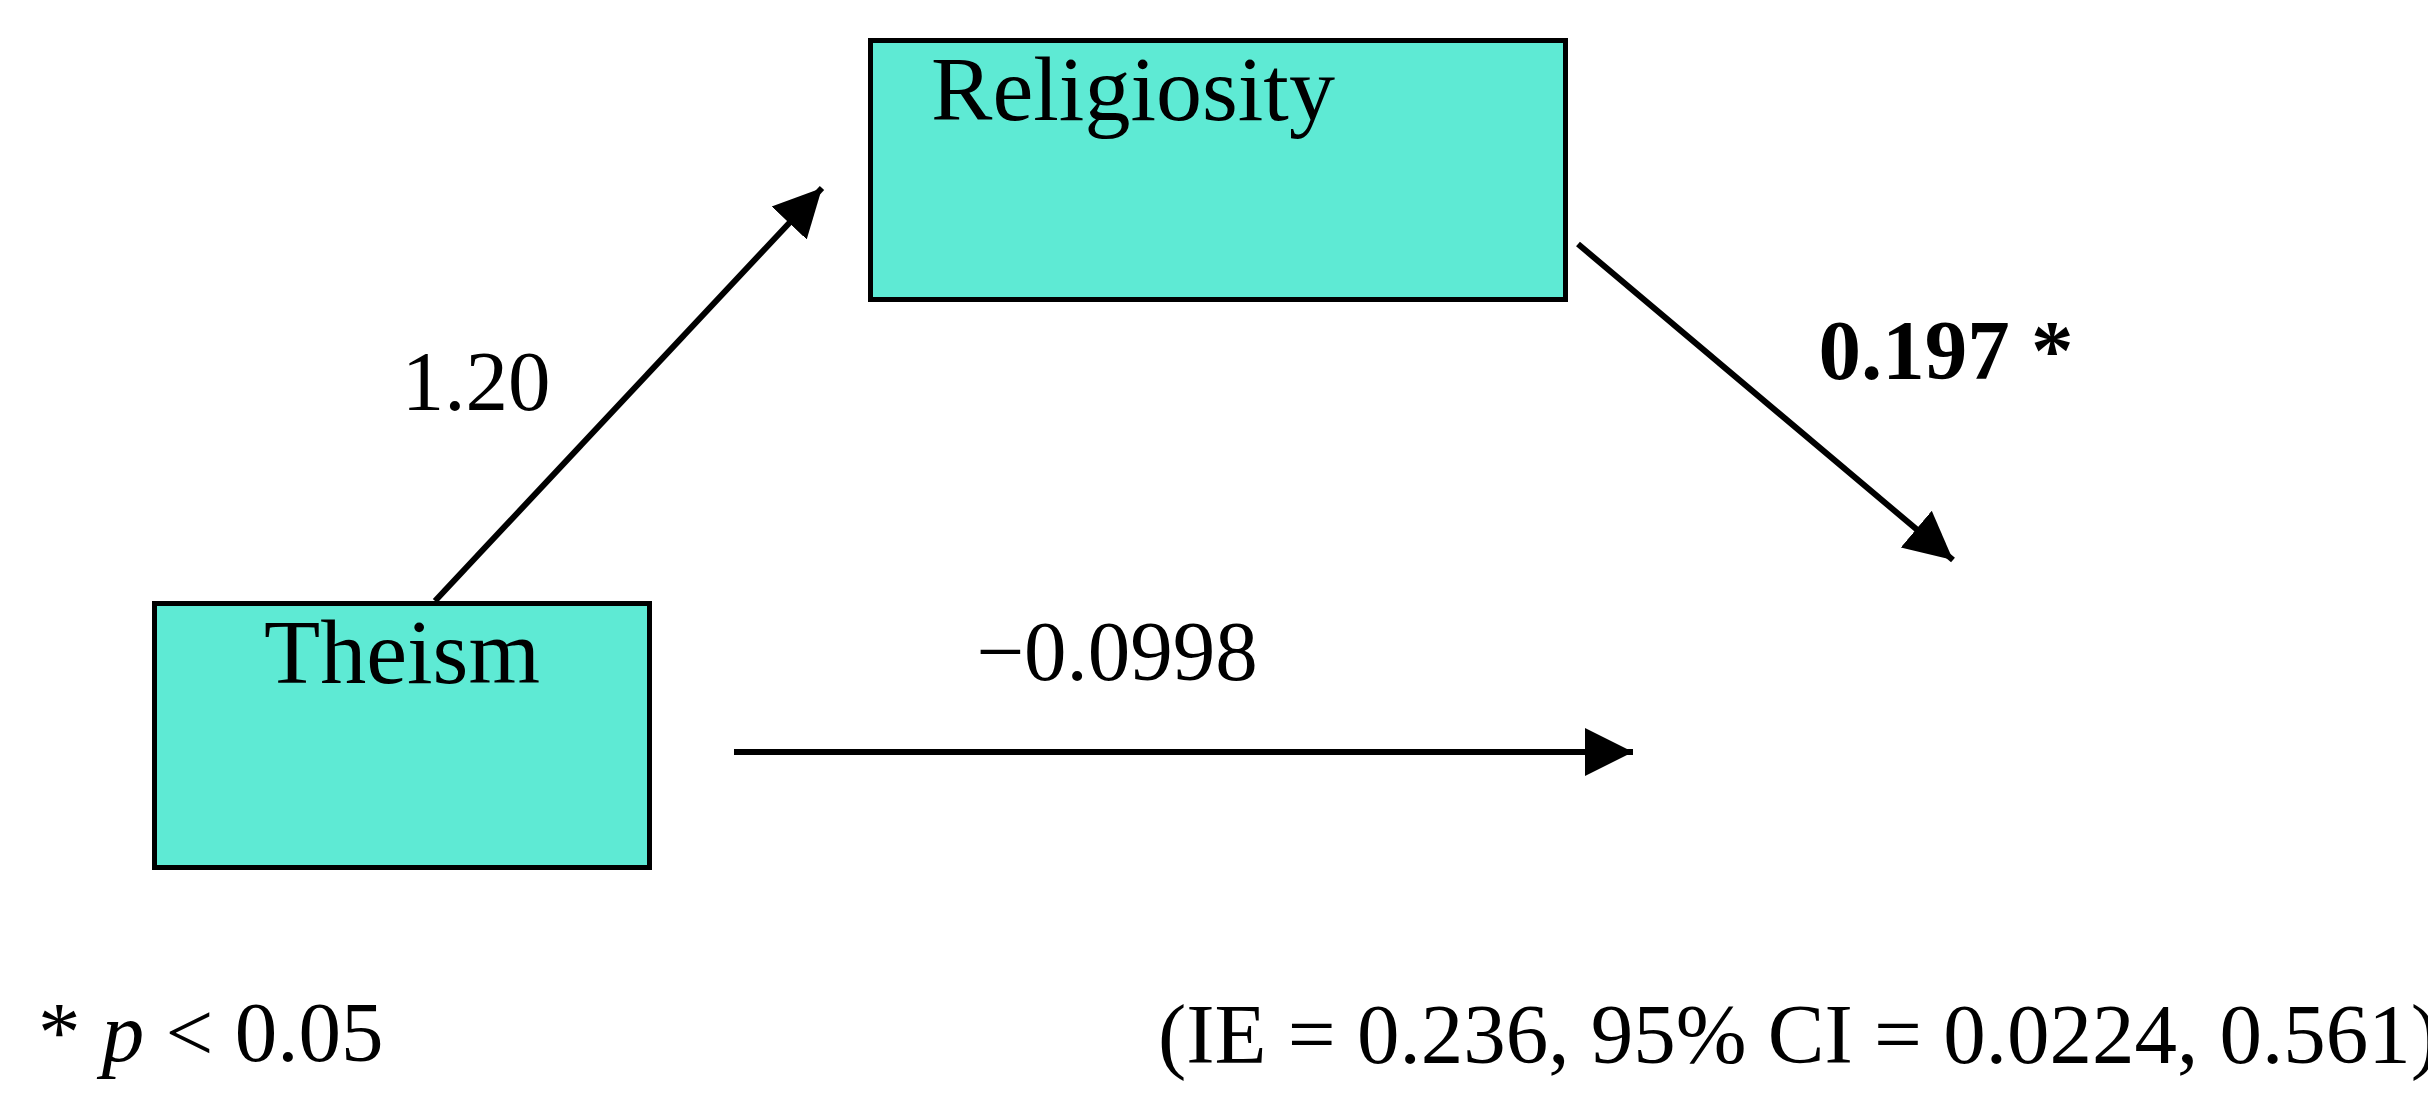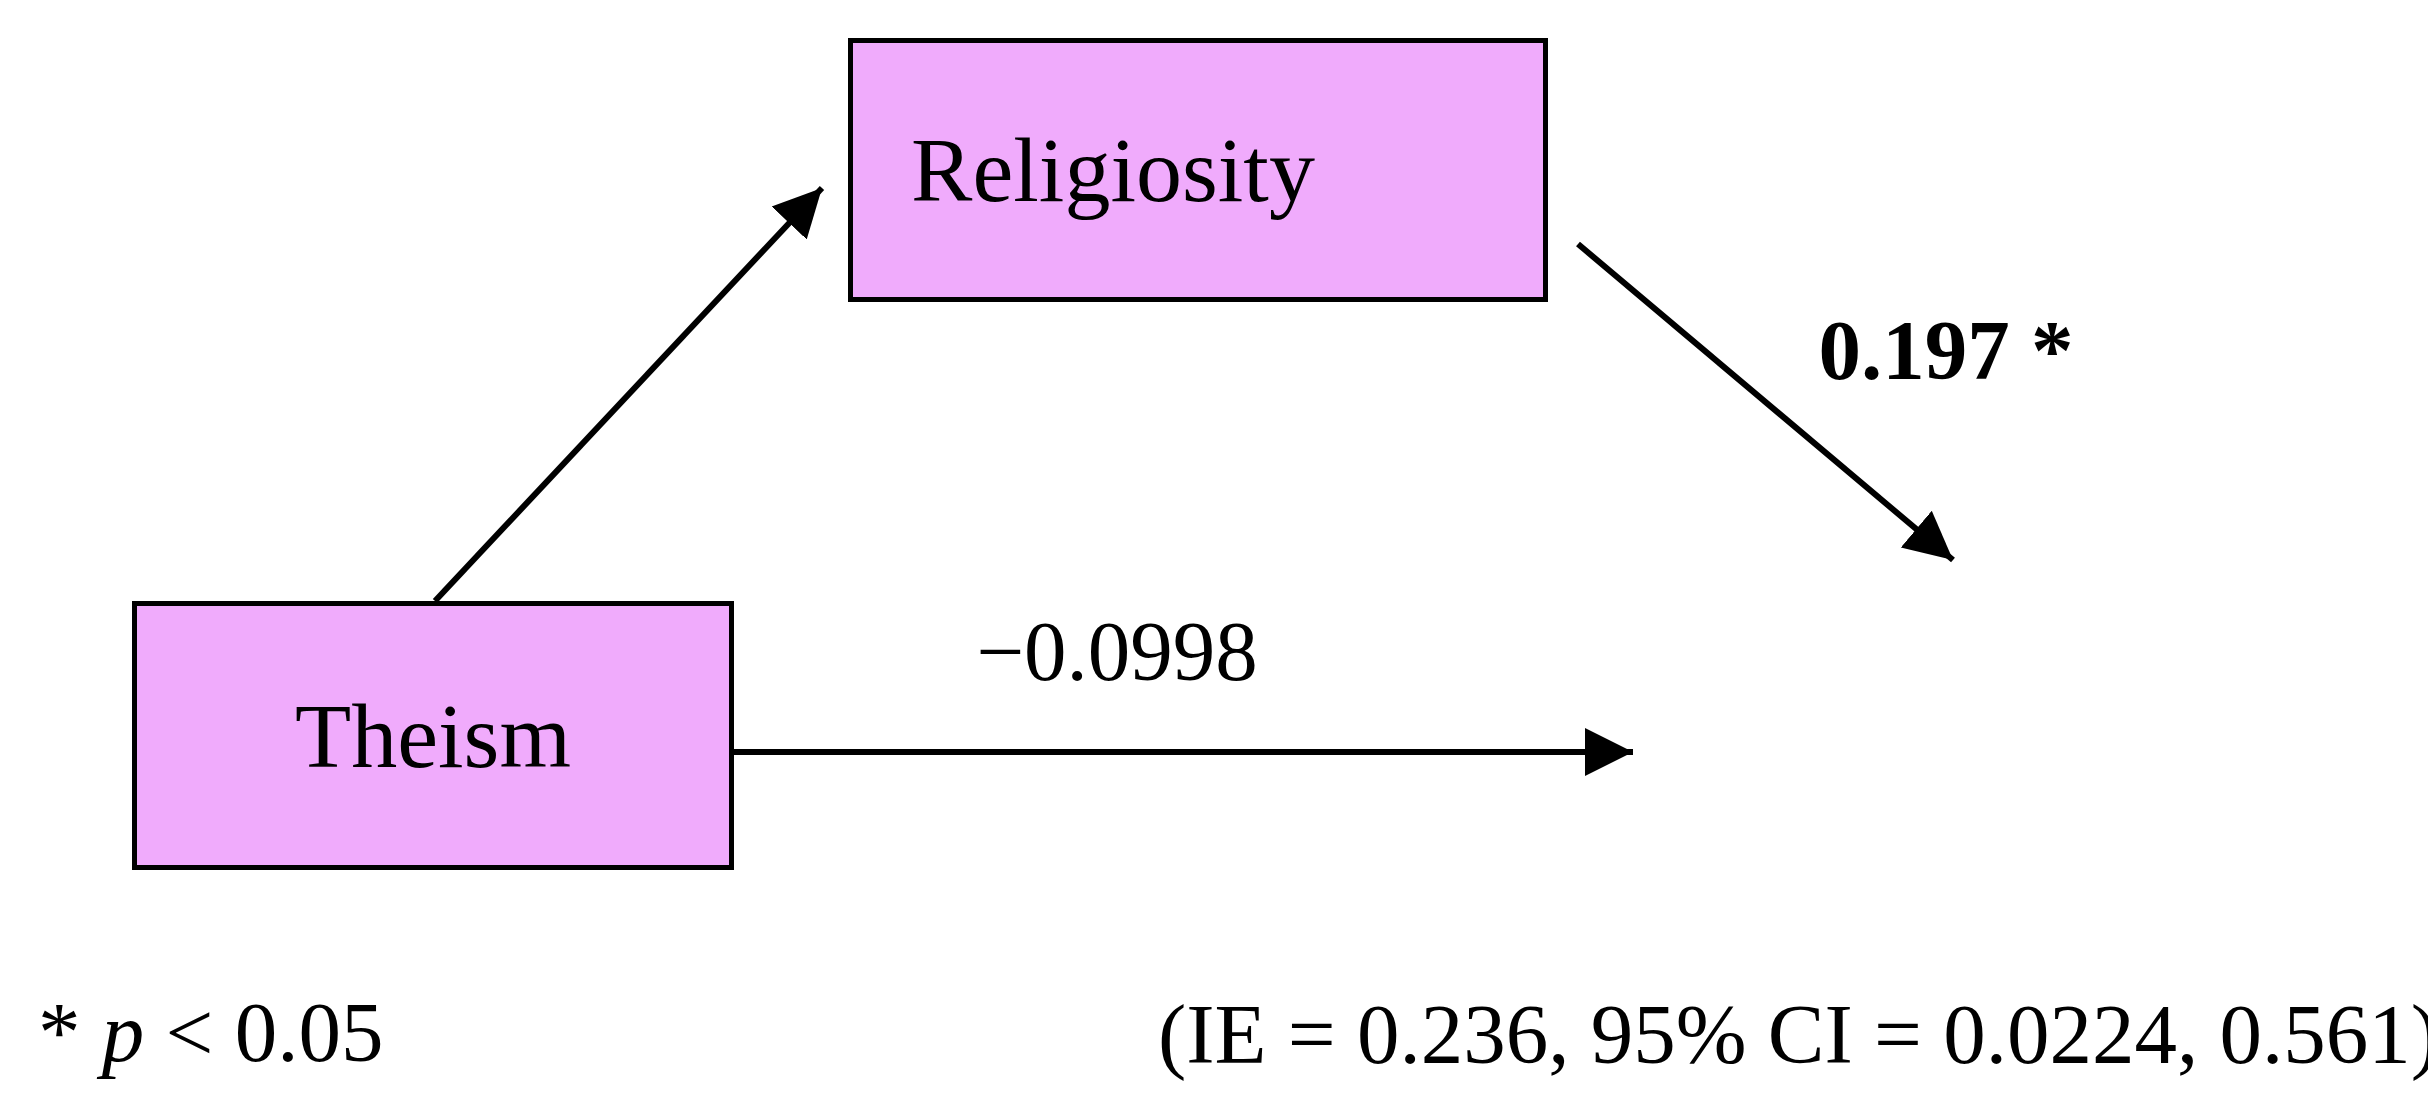--- a/index.html
+++ b/index.html
@@ -21,32 +21,32 @@
     left: 0;
     top: 0;
     width: 2428px;
     height: 1105px;
     pointer-events: none;
   }
   .node {
     position: absolute;
     box-sizing: border-box;
     border: 5px solid #000000;
-    background: #f0abfc;
+    background: #5eead4;
     display: flex;
-    align-items: center;
     justify-content: center;
+    margin-left: 20px;
   }
   .node-label {
     font-size: 92px;
     line-height: 1;
     white-space: nowrap;
   }
   .node-religiosity { left: 848px; top: 38px;  width: 700px; height: 264px; }
-  .node-theism      { left: 132px; top: 601px; width: 602px; height: 269px; }
+  .node-theism      { left: 132px; top: 601px; width: 500px; height: 269px; }
   .node-wellbeing   { left: 1636px; top: 575px; width: 609px; height: 293px; }
   .node-religiosity .node-label { transform: translateX(-85px); }
 
   .coef {
     position: absolute;
     font-size: 85px;
     line-height: 1;
     white-space: nowrap;
     transform: translate(-50%, -50%);
   }
@@ -84,20 +84,21 @@
 
   <div class="node node-religiosity">
     <span class="node-label">Religiosity</span>
   </div>
 
   <div class="node node-theism">
     <span class="node-label">Theism</span>
   </div>
 
 
+  <div class="coef coef-a">1.20</div>
 
   <div class="coef coef-b">0.197 *</div>
 
   <div class="coef coef-direct">−0.0998</div>
 
 
   <div class="note note-left">
     <span>* </span><span class="italic">p</span><span> &lt; 0.05</span>
   </div>
 

